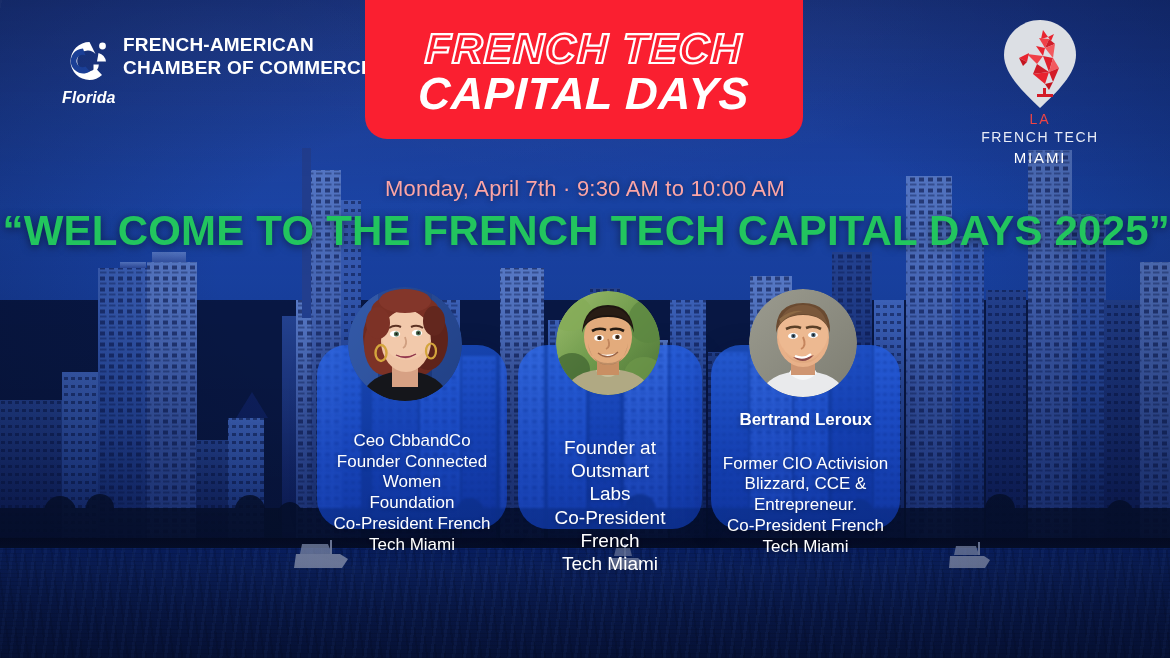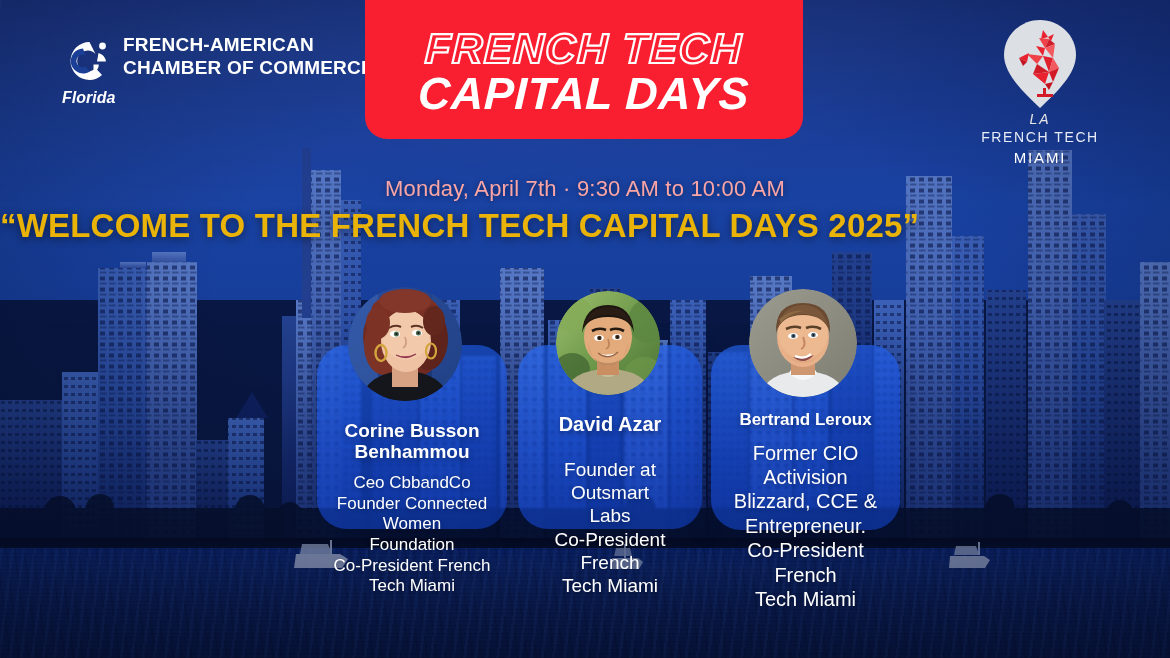--- a/index.html
+++ b/index.html
@@ -69,33 +69,33 @@
   .facc-mark{ width:48px; height:50px; flex:none; margin-top:3px; }
   .facc-txt{ display:flex; flex-direction:column; }
   .facc-l1,.facc-l2{
     color:#fff; font-size:19px; font-weight:bold; letter-spacing:.2px; line-height:1.22;
   }
   .facc-sub{ color:#fff; font-size:16px; font-weight:bold; margin-top:7px; margin-left:68px;font-style:italic; }
 
   
   .lft{ position:absolute; left:965px; top:18px; width:150px; text-align:center; }
   .lft-pin{ width:82px; height:92px; margin:0 auto; display:block; }
-  .lft-l1{ color:#e5e5e5; font-size:14px; letter-spacing:2.0px; line-height:1.25; margin-top:1px;font-style:italic; }
+  .lft-l1{ color:#ef4444; font-size:14px; letter-spacing:2.0px; line-height:1.25; margin-top:1px; }
   .lft-l2{ color:#e8ecf6; font-size:14px; letter-spacing:1.6px; line-height:1.25; }
   .lft-l3{ color:#ffffff; font-size:15px; font-weight:normal; letter-spacing:1.8px; line-height:1.3; margin-top:2px; }
 
   
   .date{
     position:absolute; left:0; top:176px; width:1170px; text-align:center;
     color:#fca5a5; font-size:22px; letter-spacing:.2px;
     text-shadow:0 1px 6px rgba(0,0,0,.45);
   }
   .headline{
-    position:absolute; left:0; top:207px; width:1170px; text-align:left;
-    color:#eab308; font-size:33px; font-weight:bold; letter-spacing:.2px;
+    position:absolute; left:0; top:207px; width:1170px; text-align:right;
+    color:#22c55e; font-size:42px; font-weight:bold; letter-spacing:.2px;
     text-shadow:0 2px 9px rgba(0,0,0,.5);
   }
 
   
   .cards{ position:absolute; left:0; top:0; width:1170px; height:658px; }
   .card{
     position:absolute; border-radius:30px;
     background:linear-gradient(165deg, rgba(38,106,250,.62) 0%, rgba(22,82,232,.58) 48%, rgba(18,70,214,.55) 100%);
     backdrop-filter:blur(1px);
     box-shadow:0 6px 26px rgba(4,14,52,.35);
@@ -121,21 +121,21 @@
   #card-0 .body{ margin-top:76px; }
   #card-0 .pname{ font-size:19px; }
   #card-0 .prole{ font-size:17px; margin-top:10px; }
 
   #card-1 .body{ margin-top:68px; }
   #card-1 .pname{ font-size:20px; }
   #card-1 .prole{ font-size:19px; margin-top:23px; }
 
   #card-2 .body{ margin-top:66px; }
   #card-2 .pname{ font-size:17px; }
-  #card-2 .prole{ font-size:20px; margin-top:11px; }
+  #card-2 .prole{ font-size:17px; margin-top:24px; }
 </style>
 </head>
 <body>
 
 <div id="stage">
 
   <div class="bg-sky"></div>
 
   <svg class="bg-skyline" viewBox="0 0 1170 560" preserveAspectRatio="none">
     <defs>
@@ -336,21 +336,20 @@
     <div class="lft-l3">MIAMI</div>
   </div>
 
   <div class="date">Monday, April 7th · 9:30 AM to 10:00 AM</div>
   <div class="headline">“WELCOME TO THE FRENCH TECH CAPITAL DAYS 2025”</div>
 
   <div class="cards">
 
     <div class="card" id="card-0">
       <div class="body">
-        <div class="pname">Corine Busson<br>Benhammou</div>
         <div class="prole">Ceo CbbandCo<br>Founder Connected Women<br>Foundation<br>Co-President French Tech Miami</div>
       </div>
     </div>
     <div class="avatar" id="avatar-0">
       <svg viewBox="0 0 114 114" width="114" height="114">
         <defs>
           <clipPath id="c0">
               <circle cx="57" cy="57" r="57"></circle>
             </clipPath>
           <linearGradient id="bg0" x1="0" y1="0" x2="1" y2="1">
@@ -393,21 +392,20 @@
 
           <ellipse cx="30" cy="36" rx="12" ry="16" fill="#7d3226"></ellipse>
           <ellipse cx="86" cy="34" rx="11" ry="15" fill="#63271e"></ellipse>
           <ellipse cx="57" cy="14" rx="26" ry="12" fill="#83362a"></ellipse>
         </g>
       </svg>
     </div>
 
     <div class="card" id="card-1">
       <div class="body">
-        <div class="pname">David Azar</div>
         <div class="prole">Founder at Outsmart<br>Labs<br>Co-President French<br>Tech Miami</div>
       </div>
     </div>
     <div class="avatar" id="avatar-1">
       <svg viewBox="0 0 104 104" width="104" height="104">
         <defs>
           <clipPath id="c1">
               <circle cx="52" cy="52" r="52"></circle>
             </clipPath>
           <linearGradient id="bg1" x1="0" y1="0" x2="1" y2="1">

